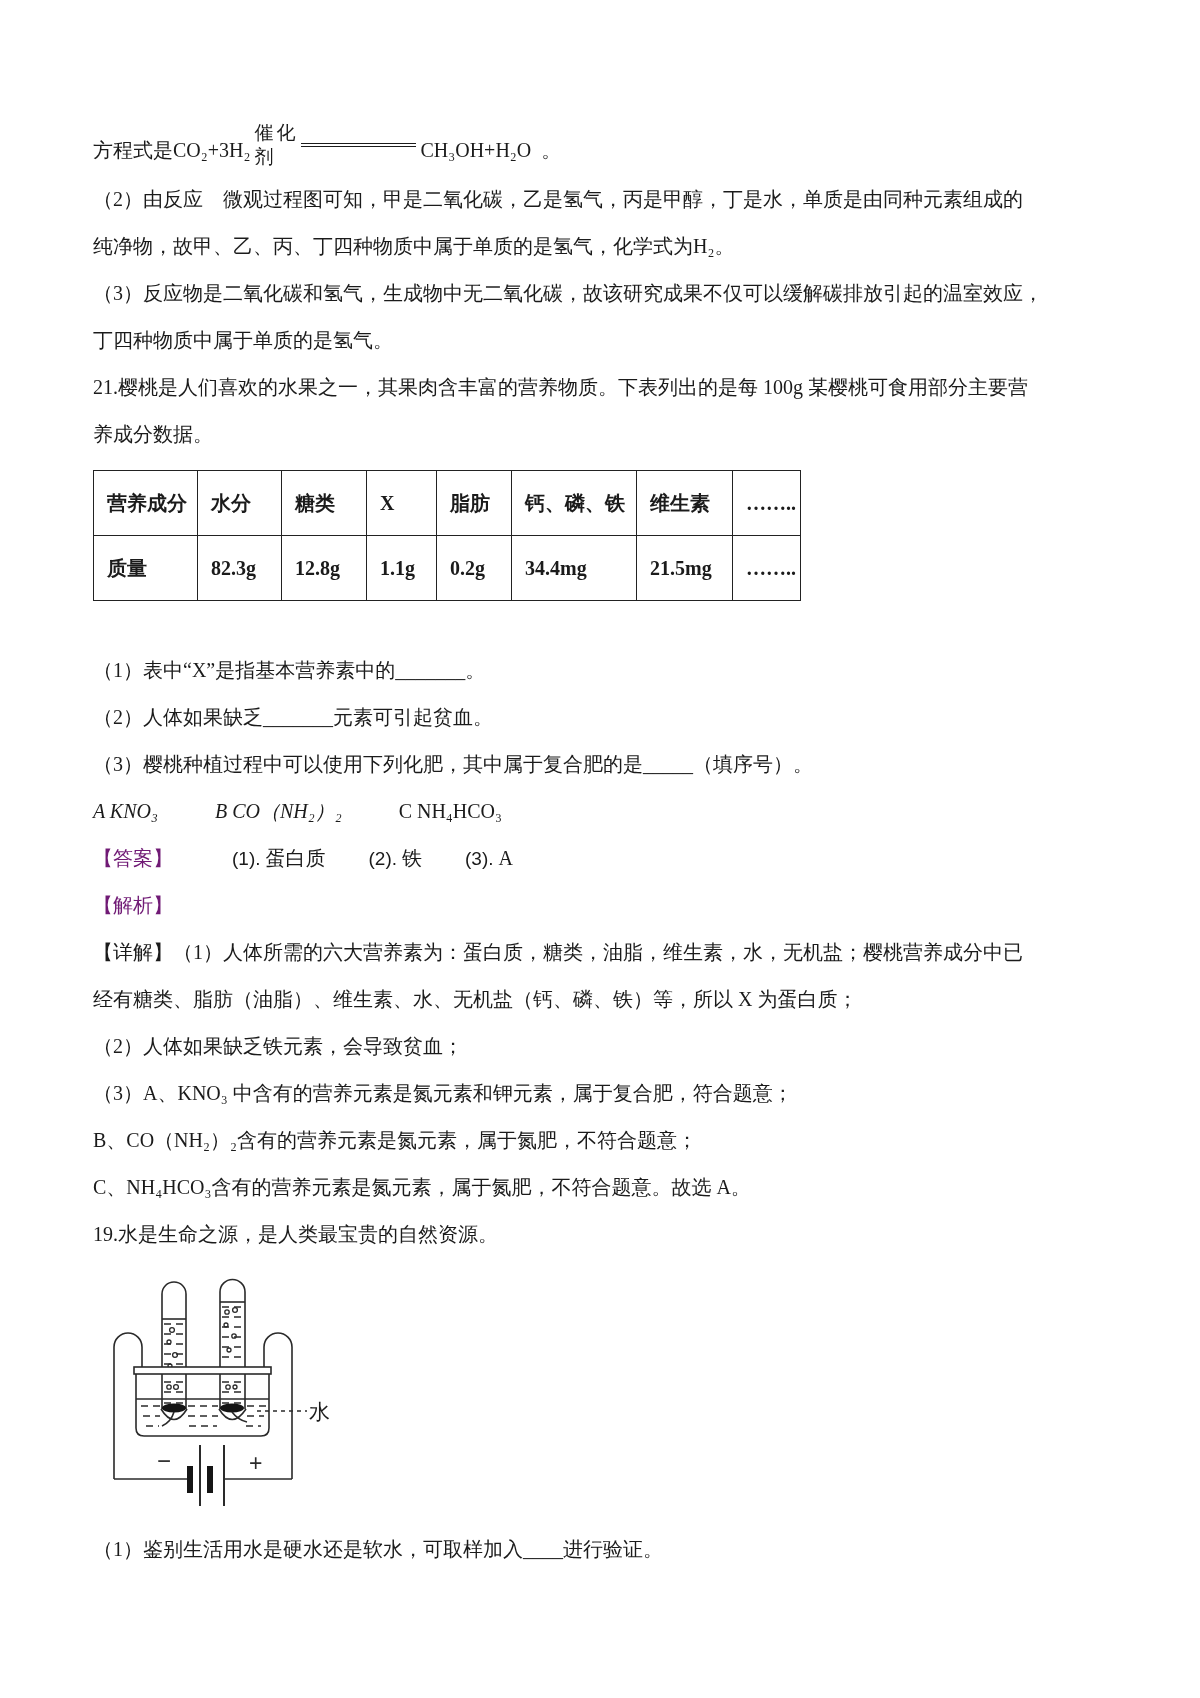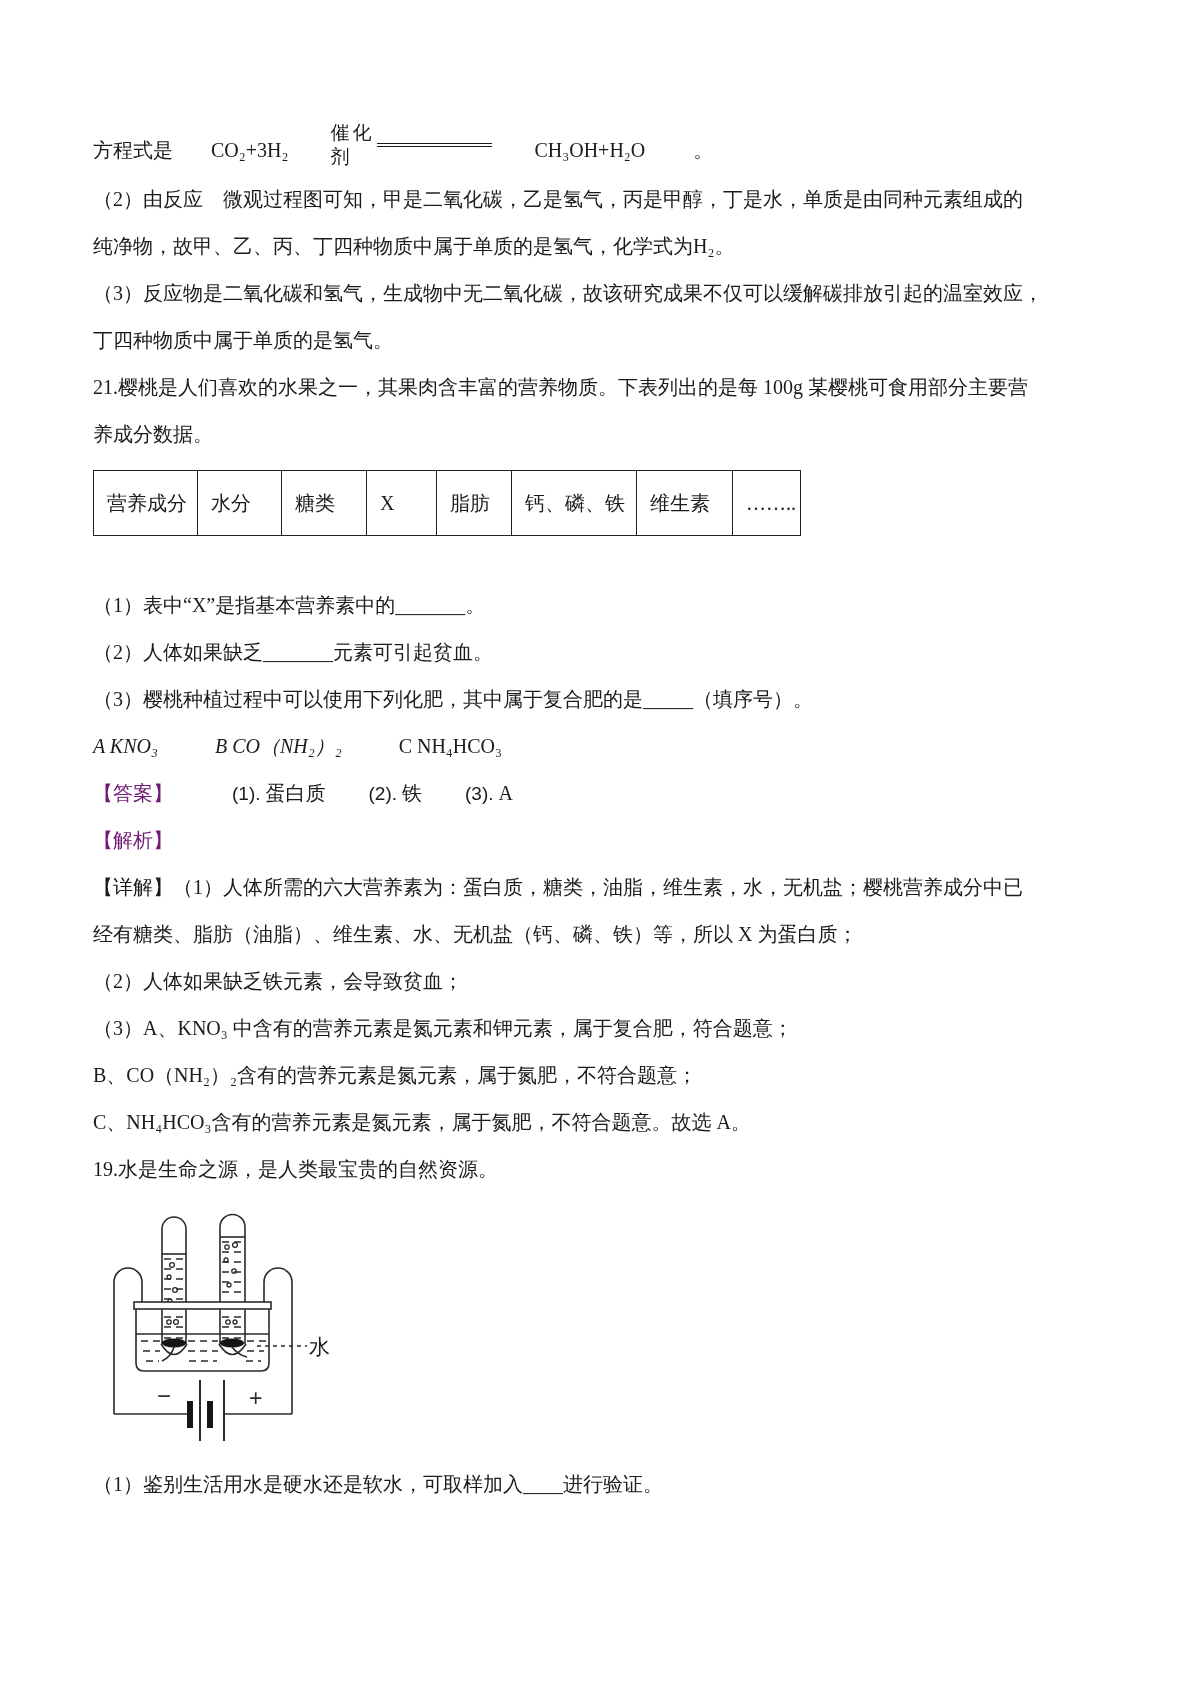--- a/index.html
+++ b/index.html
@@ -8,29 +8,29 @@
     padding:88px 88px 0 93px;
     color:#1b1b1b;
     font-family:"Liberation Serif","DejaVu Serif",serif;
     font-size:20px;line-height:47px;
     overflow:hidden;
   }
   .ln{height:47px;line-height:47px;white-space:nowrap;}
   .blue{color:#701a75;}
   .sans{font-family:"Liberation Sans","DejaVu Sans",sans-serif;font-size:19px;}
   
-  .eqline{display:flex;align-items:flex-end;height:76px;line-height:28px;margin-bottom:12px;gap:38px;}
+  .eqline{display:flex;align-items:flex-end;height:76px;line-height:28px;margin-bottom:12px;}
   .rxn{display:inline-flex;flex-direction:row;align-items:center;margin:0 4px;transform:translateY(5px);}
   .rxn .cat{font-size:19px;letter-spacing:3px;line-height:24px;}
   .rxn .dline{width:100%;min-width:96px;height:4px;border-top:1.6px solid #1b1b1b;border-bottom:1.6px solid #1b1b1b;box-sizing:border-box;}
   
   table.nut{border-collapse:collapse;margin:12px 0 0 0;table-layout:fixed;}
   table.nut td{
     border:1.4px solid #222;height:64px;vertical-align:middle;
-    padding:0 4px 0 13px;font-size:20px;line-height:24px;white-space:nowrap;overflow:hidden;
+    padding:0 4px 0 13px;font-size:20px;line-height:24px;white-space:nowrap;overflow:hidden;font-weight:bold;
   }
   .after-table{margin-top:46px;}
   
   .opt{margin-right:52px;font-style:italic;}
   .answer-line .blue{margin-right:54px;}
   .ans-item{margin-right:38px;}
   
   .diagram{margin:12px 0 0 6px;height:248px;}
   .diagram svg{display:block;}
   .diag-stroke{stroke:#2a2a2a;fill:none;stroke-width:1.6;}
@@ -75,20 +75,30 @@
       <tr>
     <td>营养成分</td>
     <td>水分</td>
     <td>糖类</td>
     <td>X</td>
     <td>脂肪</td>
     <td>钙、磷、铁</td>
     <td>维生素</td>
     <td>……..</td>
   </tr>
+  <tr>
+    <td>质量</td>
+    <td>82.3g</td>
+    <td>12.8g</td>
+    <td>1.1g</td>
+    <td>0.2g</td>
+    <td>34.4mg</td>
+    <td>21.5mg</td>
+    <td>……..</td>
+  </tr>
 </tbody>
   </table>
 
 <div class="ln after-table">（1）表中“X”是指基本营养素中的_______。</div>
 <div class="ln">（2）人体如果缺乏_______元素可引起贫血。</div>
 <div class="ln">（3）樱桃种植过程中可以使用下列化肥，其中属于复合肥的是_____（填序号）。</div>
 
 <div class="ln">
   <span class="opt">A KNO₃</span>
   <span class="opt">B CO（NH₂）₂</span>

